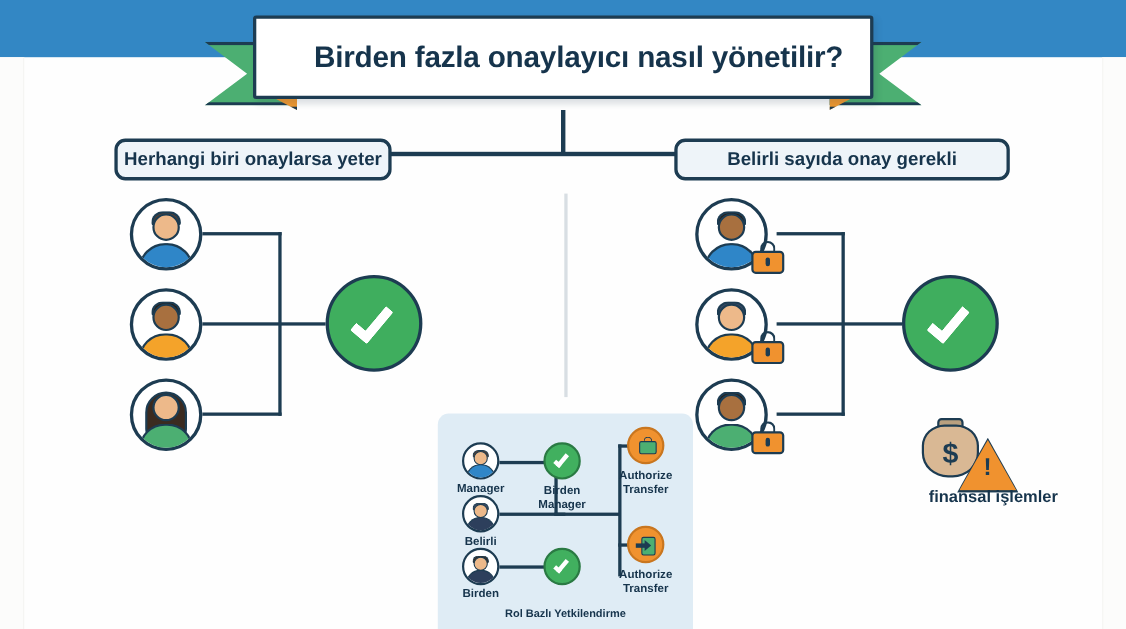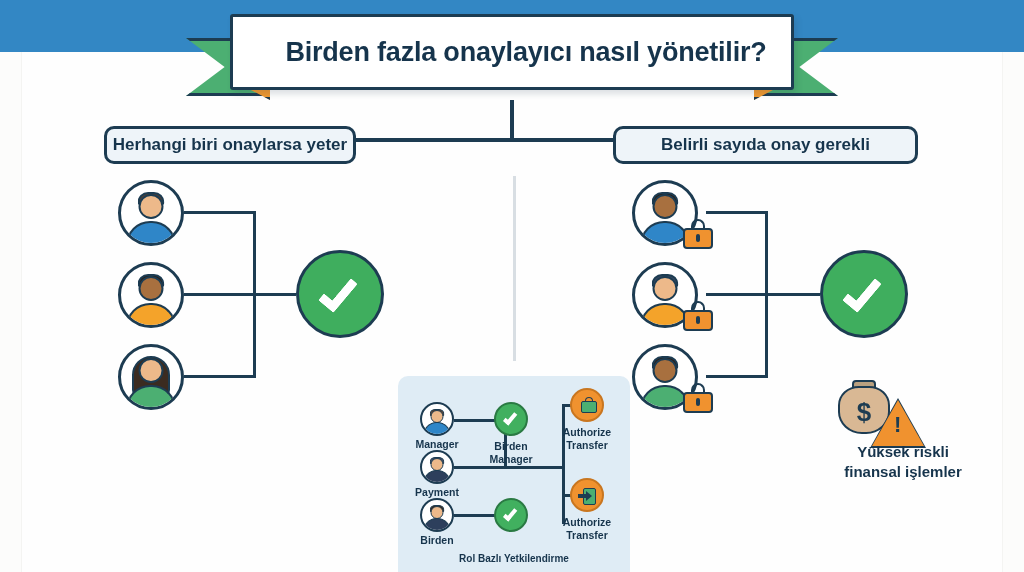--- a/index.html
+++ b/index.html
@@ -367,21 +367,20 @@
   </div>
 
   <div class="money-group">
     <div class="bag-neck"></div>
     <div class="bag"></div>
     <div class="bag-dollar">$</div>
     <div class="warn-tri-outline"></div>
     <div class="warn-tri"></div>
     <div class="warn-bang">!</div>
     <div class="caption">
-      <div>Yüksek riskli</div>
       <div>finansal işlemler</div>
     </div>
   </div>
 
   <div class="inset">
 
     <div class="mini-line" style="left:56px; top:43px;  width:52px; height:2.5px;"></div>
     <div class="mini-line" style="left:56px; top:90px;  width:60px; height:2.5px;"></div>
     <div class="mini-line" style="left:56px; top:138px; width:52px; height:2.5px;"></div>
     <div class="mini-line" style="left:106px; top:43px; width:2.5px; height:50px;"></div>
@@ -395,21 +394,21 @@
       <div class="mh"></div>
       <div class="mb" style="background:#2f86c8;"></div>
     </div>
     <div class="mini-label" style="left:4px; top:62px; width:70px;">Manager</div>
 
     <div class="mini-avatar" style="left:22px; top:74px;">
       <div class="mhair" style="background:#3c4a63;"></div>
       <div class="mh"></div>
       <div class="mb" style="background:#2d3f5c;"></div>
     </div>
-    <div class="mini-label" style="left:4px; top:110px; width:70px;">Payment</div>
+    <div class="mini-label" style="left:4px; top:110px; width:70px;">Belirli</div>
 
     <div class="mini-avatar" style="left:22px; top:122px;">
       <div class="mhair" style="background:#3c2a1c;"></div>
       <div class="mh"></div>
       <div class="mb" style="background:#2d3f5c;"></div>
     </div>
     <div class="mini-label" style="left:4px; top:158px; width:70px;">Birden</div>
 
     <div class="mini-check" style="left:96px; top:26px;">
       <i class="tick"></i>

